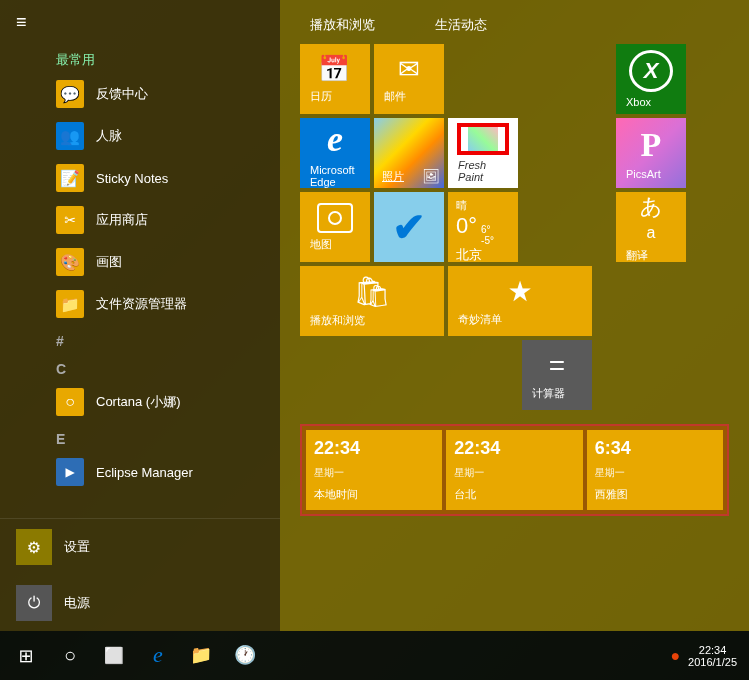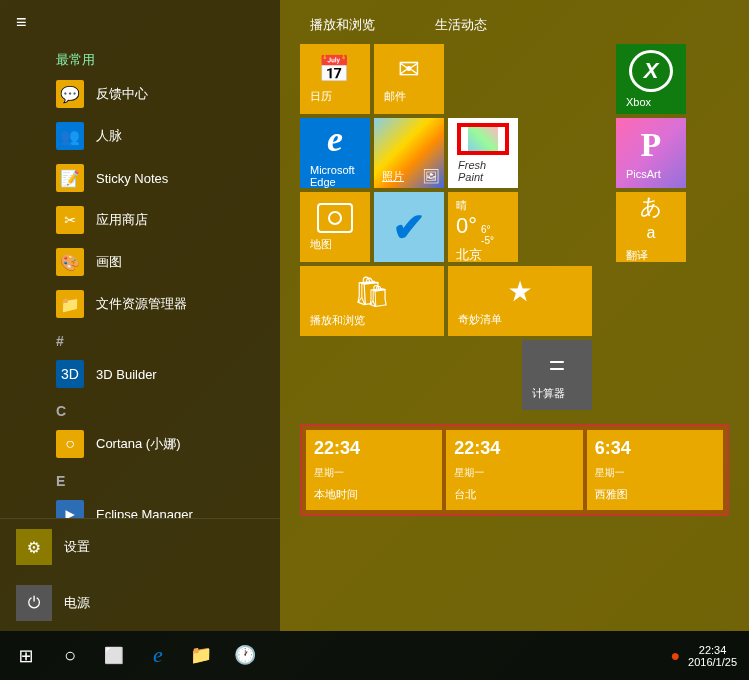--- a/index.html
+++ b/index.html
@@ -488,24 +488,20 @@
         <div class="app-item">
           <div class="app-icon" style="background:#e8a800; font-size:16px;">🎨</div>
           <span>画图</span>
         </div>
         <div class="app-item">
           <div class="app-icon" style="background:#e8a800; font-size:16px;">📁</div>
           <span>文件资源管理器</span>
         </div>
 
         <div class="alpha-divider">#</div>
-        <div class="app-item">
-          <div class="app-icon" style="background:#005ba1; font-size:14px; color:#fff;">3D</div>
-          <span>3D Builder</span>
-        </div>
 
         <div class="alpha-divider">C</div>
         <div class="app-item">
           <div class="app-icon" style="background:#e8a800; font-size:16px;">○</div>
           <span>Cortana (小娜)</span>
         </div>
 
         <div class="alpha-divider">E</div>
         <div class="app-item">
           <div class="app-icon" style="background:#2d6db5; font-size:12px; color:#fff;">▶</div>

